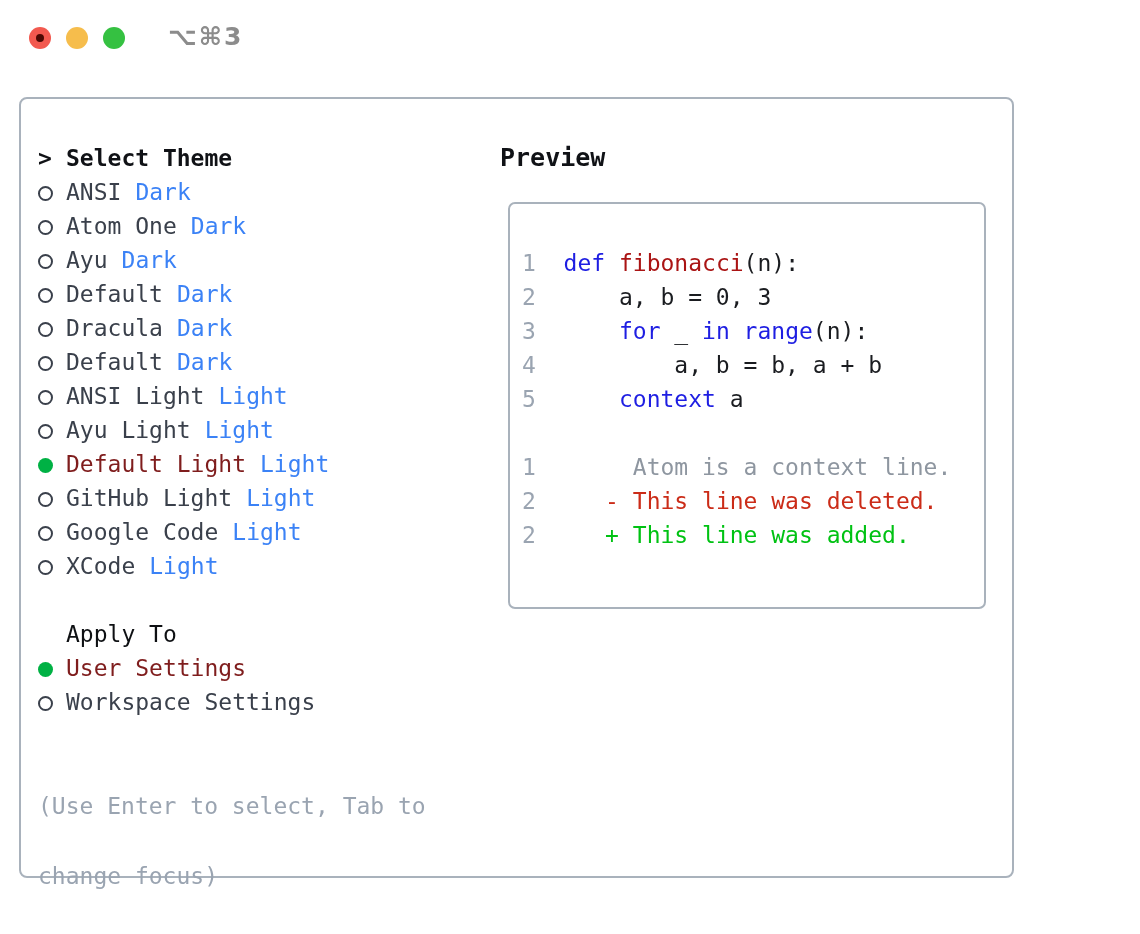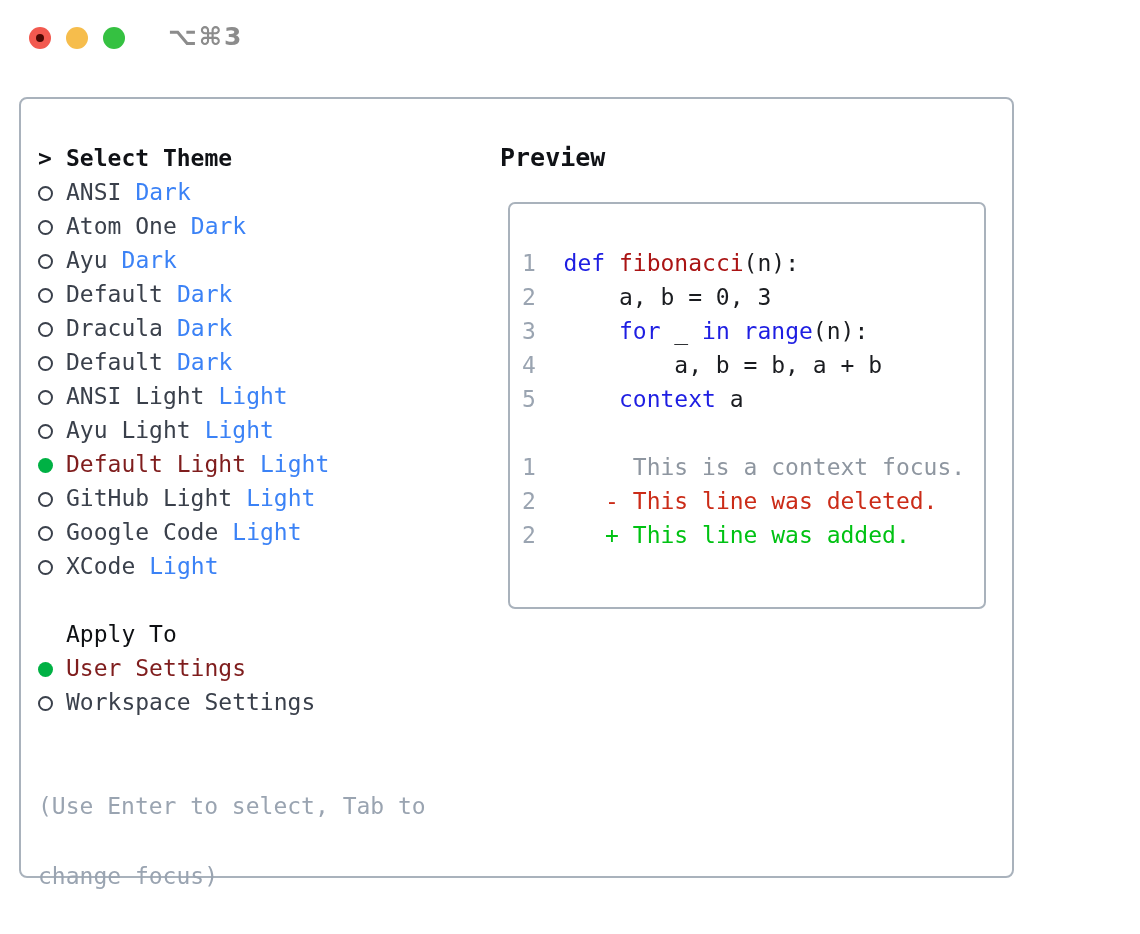--- a/index.html
+++ b/index.html
@@ -91,19 +91,19 @@
 
     <div class="preview-title">Preview</div>
 
     <div class="preview-box">
       <div class="cl"><span class="num">1</span><span class="pln">  </span><span class="kw">def</span><span class="pln"> </span><span class="fn">fibonacci</span><span class="pln">(n):</span></div>
       <div class="cl"><span class="num">2</span><span class="pln">      a, b = 0, 3</span></div>
       <div class="cl"><span class="num">3</span><span class="pln">      </span><span class="kw">for</span><span class="pln"> _ </span><span class="kw">in</span><span class="pln"> </span><span class="kw">range</span><span class="pln">(n):</span></div>
       <div class="cl"><span class="num">4</span><span class="pln">          a, b = b, a + b</span></div>
       <div class="cl"><span class="num">5</span><span class="pln">      </span><span class="kw">context</span><span class="pln"> a</span></div>
       <div class="cl"></div>
-      <div class="cl"><span class="num">1</span><span class="ctx">       This is a context focus.</span></div>
+      <div class="cl"><span class="num">1</span><span class="ctx">       Atom is a context line.</span></div>
       <div class="cl"><span class="num">2</span><span class="pln">     </span><span class="del">- This line was deleted.</span></div>
       <div class="cl"><span class="num">2</span><span class="pln">     </span><span class="add">+ This line was added.</span></div>
     </div>
 
   </div>
 </div>
 
 </body></html>

